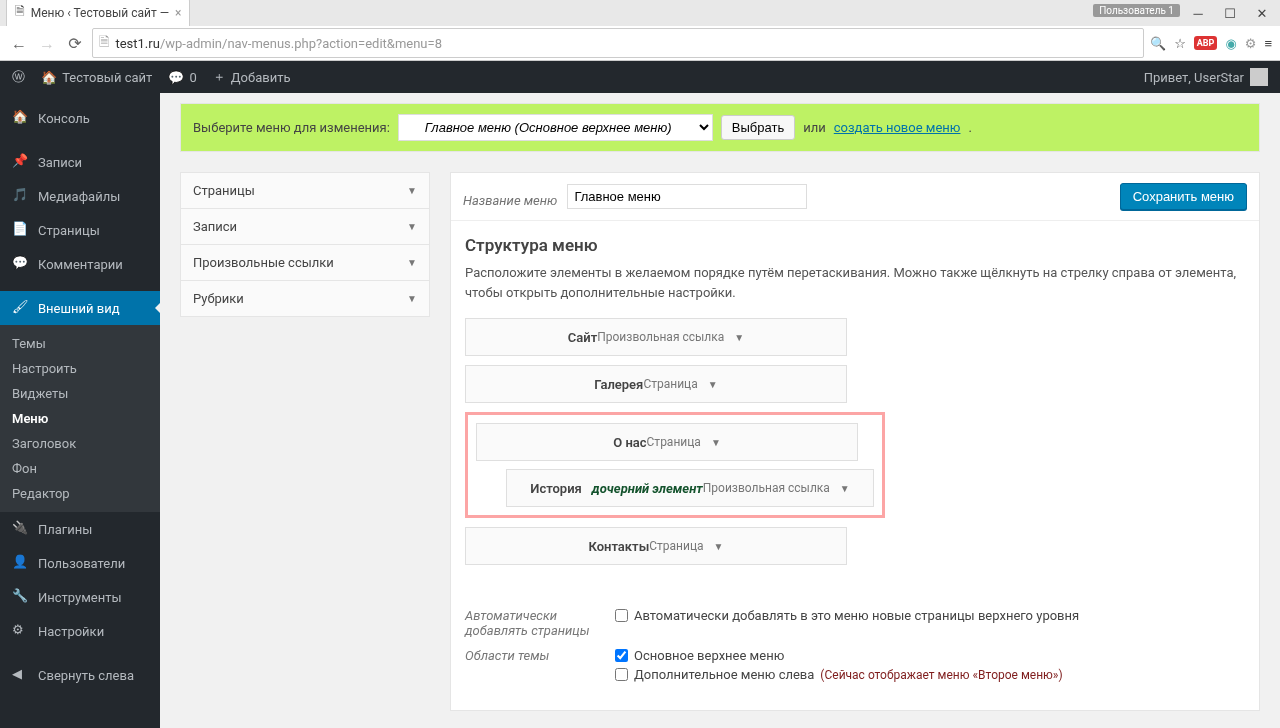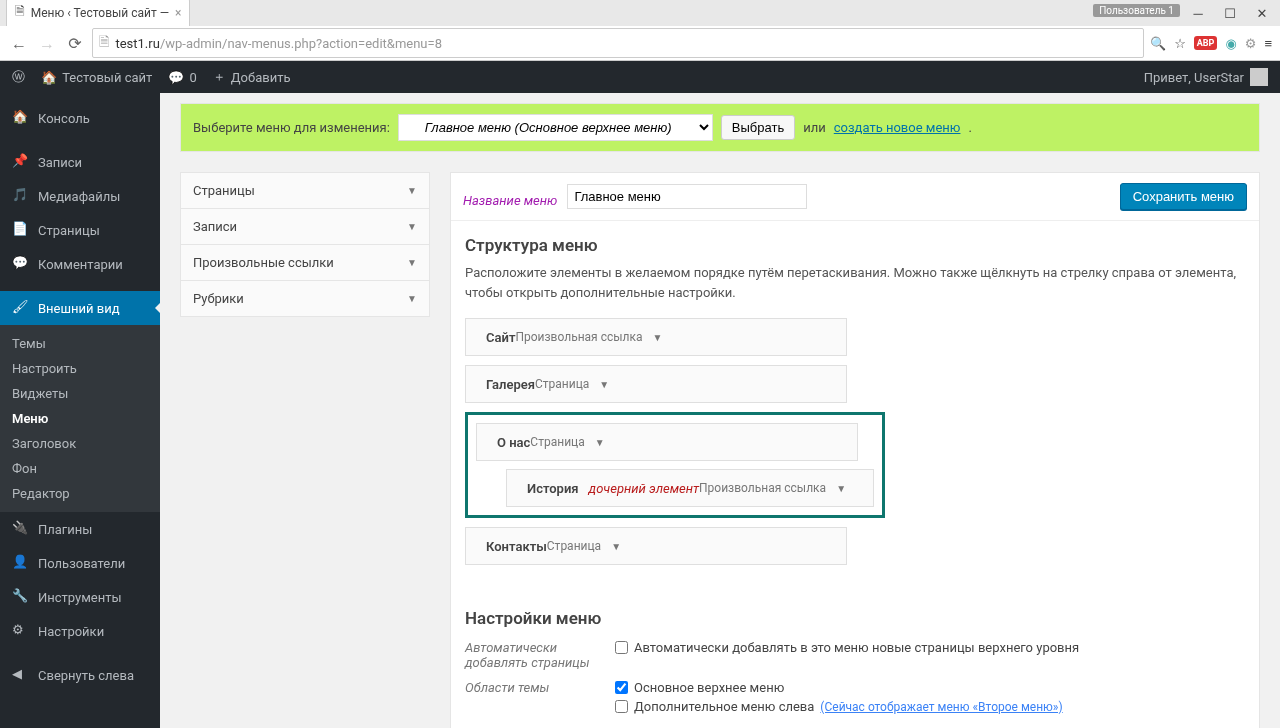--- a/index.html
+++ b/index.html
@@ -41,44 +41,44 @@
 .menu-edit-layout { display: flex; gap: 20px; }
 .accordion-col { width: 250px; }
 .accordion-item { background: #fafafa; border: 1px solid #e5e5e5; border-bottom: none; }
 .accordion-item:last-child { border-bottom: 1px solid #e5e5e5; }
 .accordion-head { padding: 10px 12px; display: flex; justify-content: space-between; align-items: center; cursor: pointer; font-size: 13px; }
 .chev { color: #777; font-size: 10px; }
 
 .menu-main { flex: 1; background: #fff; border: 1px solid #e5e5e5; }
 .menu-header { padding: 10px 12px; display: flex; justify-content: space-between; align-items: center; border-bottom: 1px solid #eee; }
 .menu-header-left { display: flex; align-items: center; gap: 10px; }
-.menu-header-left label { font-style: italic; color: #a21caf; margin-top: 7px; }
+.menu-header-left label { font-style: italic; color: #737373; margin-top: 7px; }
 .text-input { border: 1px solid #ddd; padding: 4px 6px; font-size: 13px; width: 240px; }
 .btn-primary { background: #0085ba; border: 1px solid #006799; color: #fff; padding: 5px 12px; border-radius: 3px; font-size: 13px; cursor: pointer; box-shadow: 0 1px 0 #006799; }
 
 .menu-body { padding: 14px 14px 20px 14px; }
 .menu-body h3 { font-size: 17px; font-weight: 600; margin-bottom: 8px; }
 .menu-body p { font-size: 13px; color: #555; margin-bottom: 16px; line-height: 1.5; }
 
-.menu-item { border: 1px solid #dfdfdf; background: #fafafa; height: 38px; display: flex; align-items: center; justify-content: flex-start; padding: 0 20px; margin-bottom: 9px; max-width: 382px; }
+.menu-item { border: 1px solid #dfdfdf; background: #fafafa; height: 38px; display: flex; align-items: center; justify-content: center; padding: 0 20px; margin-bottom: 9px; max-width: 382px; }
 .menu-item-title { font-size: 13px; font-weight: 600; }
-.menu-item-sub { font-style: italic; color: #b91c1c; font-weight: 400; margin-left: 10px; }
+.menu-item-sub { font-style: italic; color: #14532d; font-weight: 700; margin-left: 10px; }
 .menu-item-type { font-size: 12px; color: #777; display: flex; align-items: center; gap: 10px; }
 .menu-item.indent { margin-left: 30px; max-width: 382px;}
-.menu-highlight { border: 3px solid #0f766e; padding: 8px; margin-bottom: 9px; max-width: 420px; }
+.menu-highlight { border: 3px solid #fca5a5; padding: 8px; margin-bottom: 9px; max-width: 420px; }
 .menu-highlight .menu-item { margin-bottom: 8px; }
 .menu-highlight .menu-item:last-child { margin-bottom: 0; }
 
 .menu-settings { padding: 14px; }
 .menu-settings h3 { font-size: 17px; font-weight: 600; margin-bottom: 12px; }
 .settings-row { display: flex; gap: 20px; margin-bottom: 10px; font-size: 13px; justify-content: space-between; }
 .settings-label { width: 130px; font-style: italic; color: #777; }
 .settings-val { flex: 1; }
 .settings-val label { display: flex; align-items: center; gap: 6px; margin-bottom: 4px; }
-.note { color: #3b82f6; font-size: 12px; text-decoration: underline; }
+.note { color: #7f1d1d; font-size: 12px; }
 </style>
 </head>
 <body>
 
 <div class="browser-chrome">
   <div class="user-badge">Пользователь 1</div>
   <div class="win-btns">
     <div class="win-btn">─</div>
     <div class="win-btn">☐</div>
     <div class="win-btn">✕</div>
@@ -283,21 +283,20 @@
           <div class="menu-item">
             <span class="menu-item-title">Контакты</span>
             <span class="menu-item-type">
                 <span>Страница</span>
                 <span class="chev">▼</span>
               </span>
           </div>
         </div>
 
         <div class="menu-settings">
-          <h3>Настройки меню</h3>
           <div class="settings-row">
             <div class="settings-label">Автоматически добавлять страницы</div>
             <div class="settings-val">
               <label>
                   <input type="checkbox" style=""> 
                   <span>Автоматически добавлять в это меню новые страницы верхнего уровня</span>
                 </label>
             </div>
           </div>
           <div class="settings-row">

